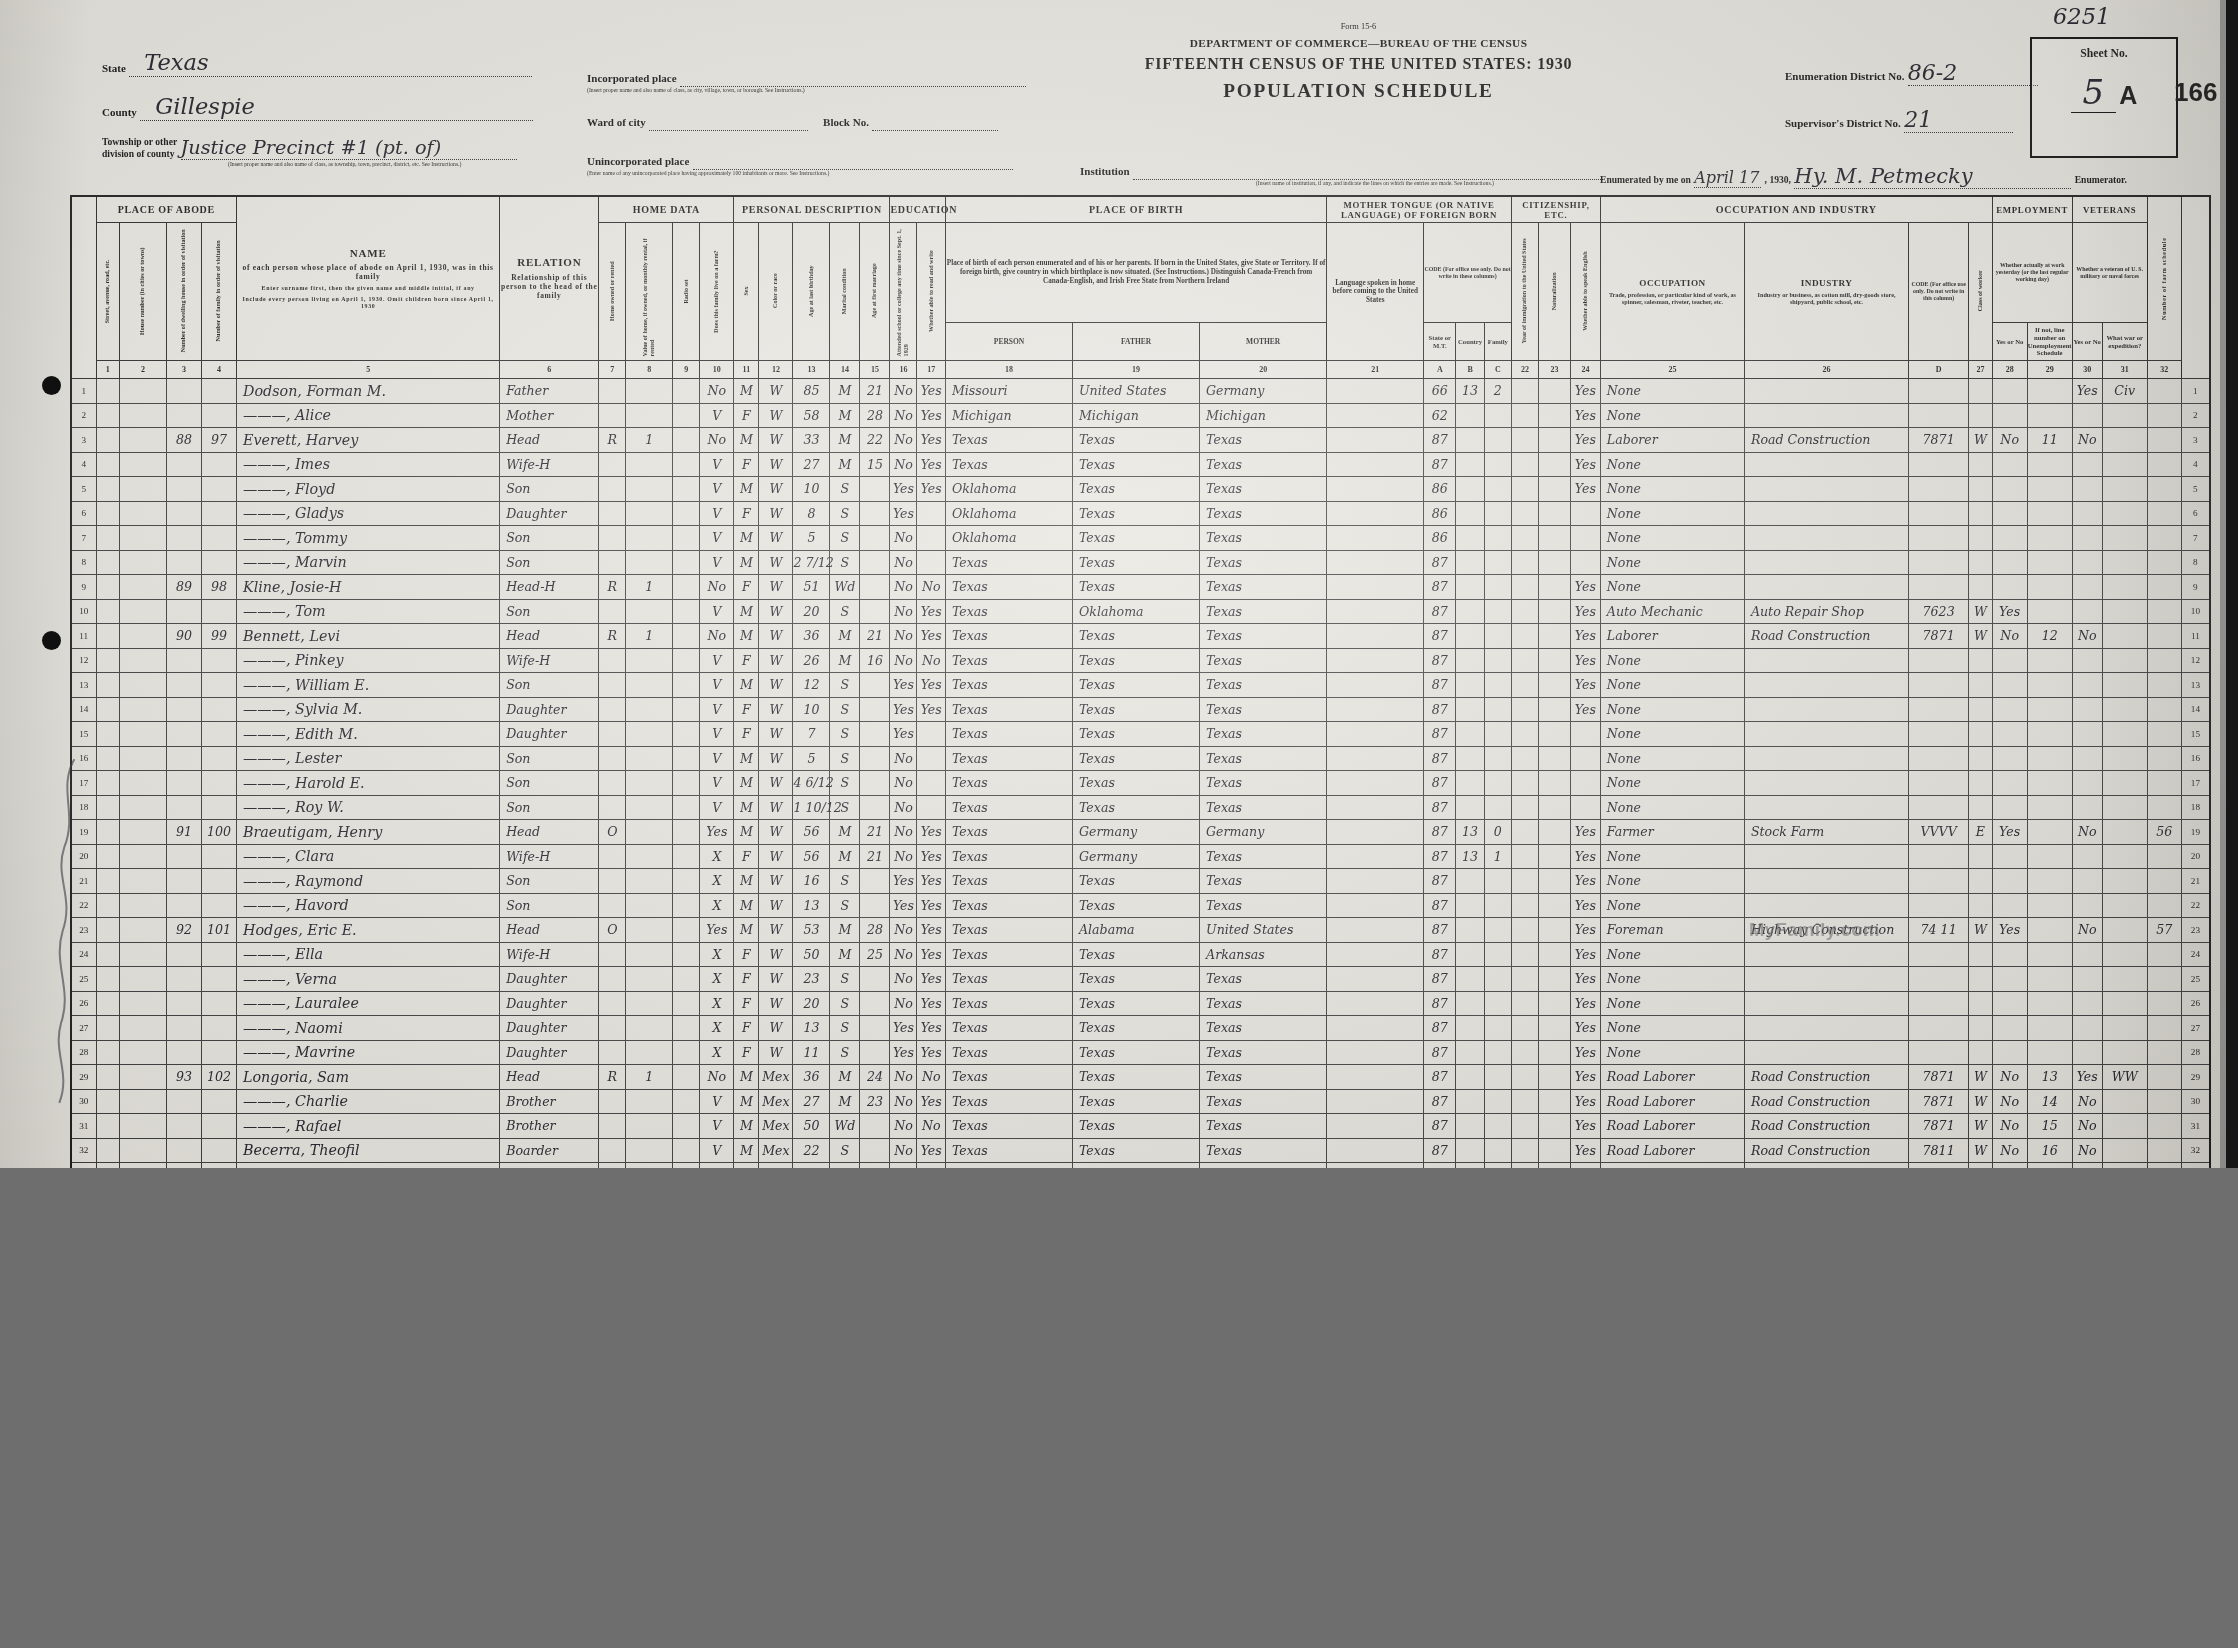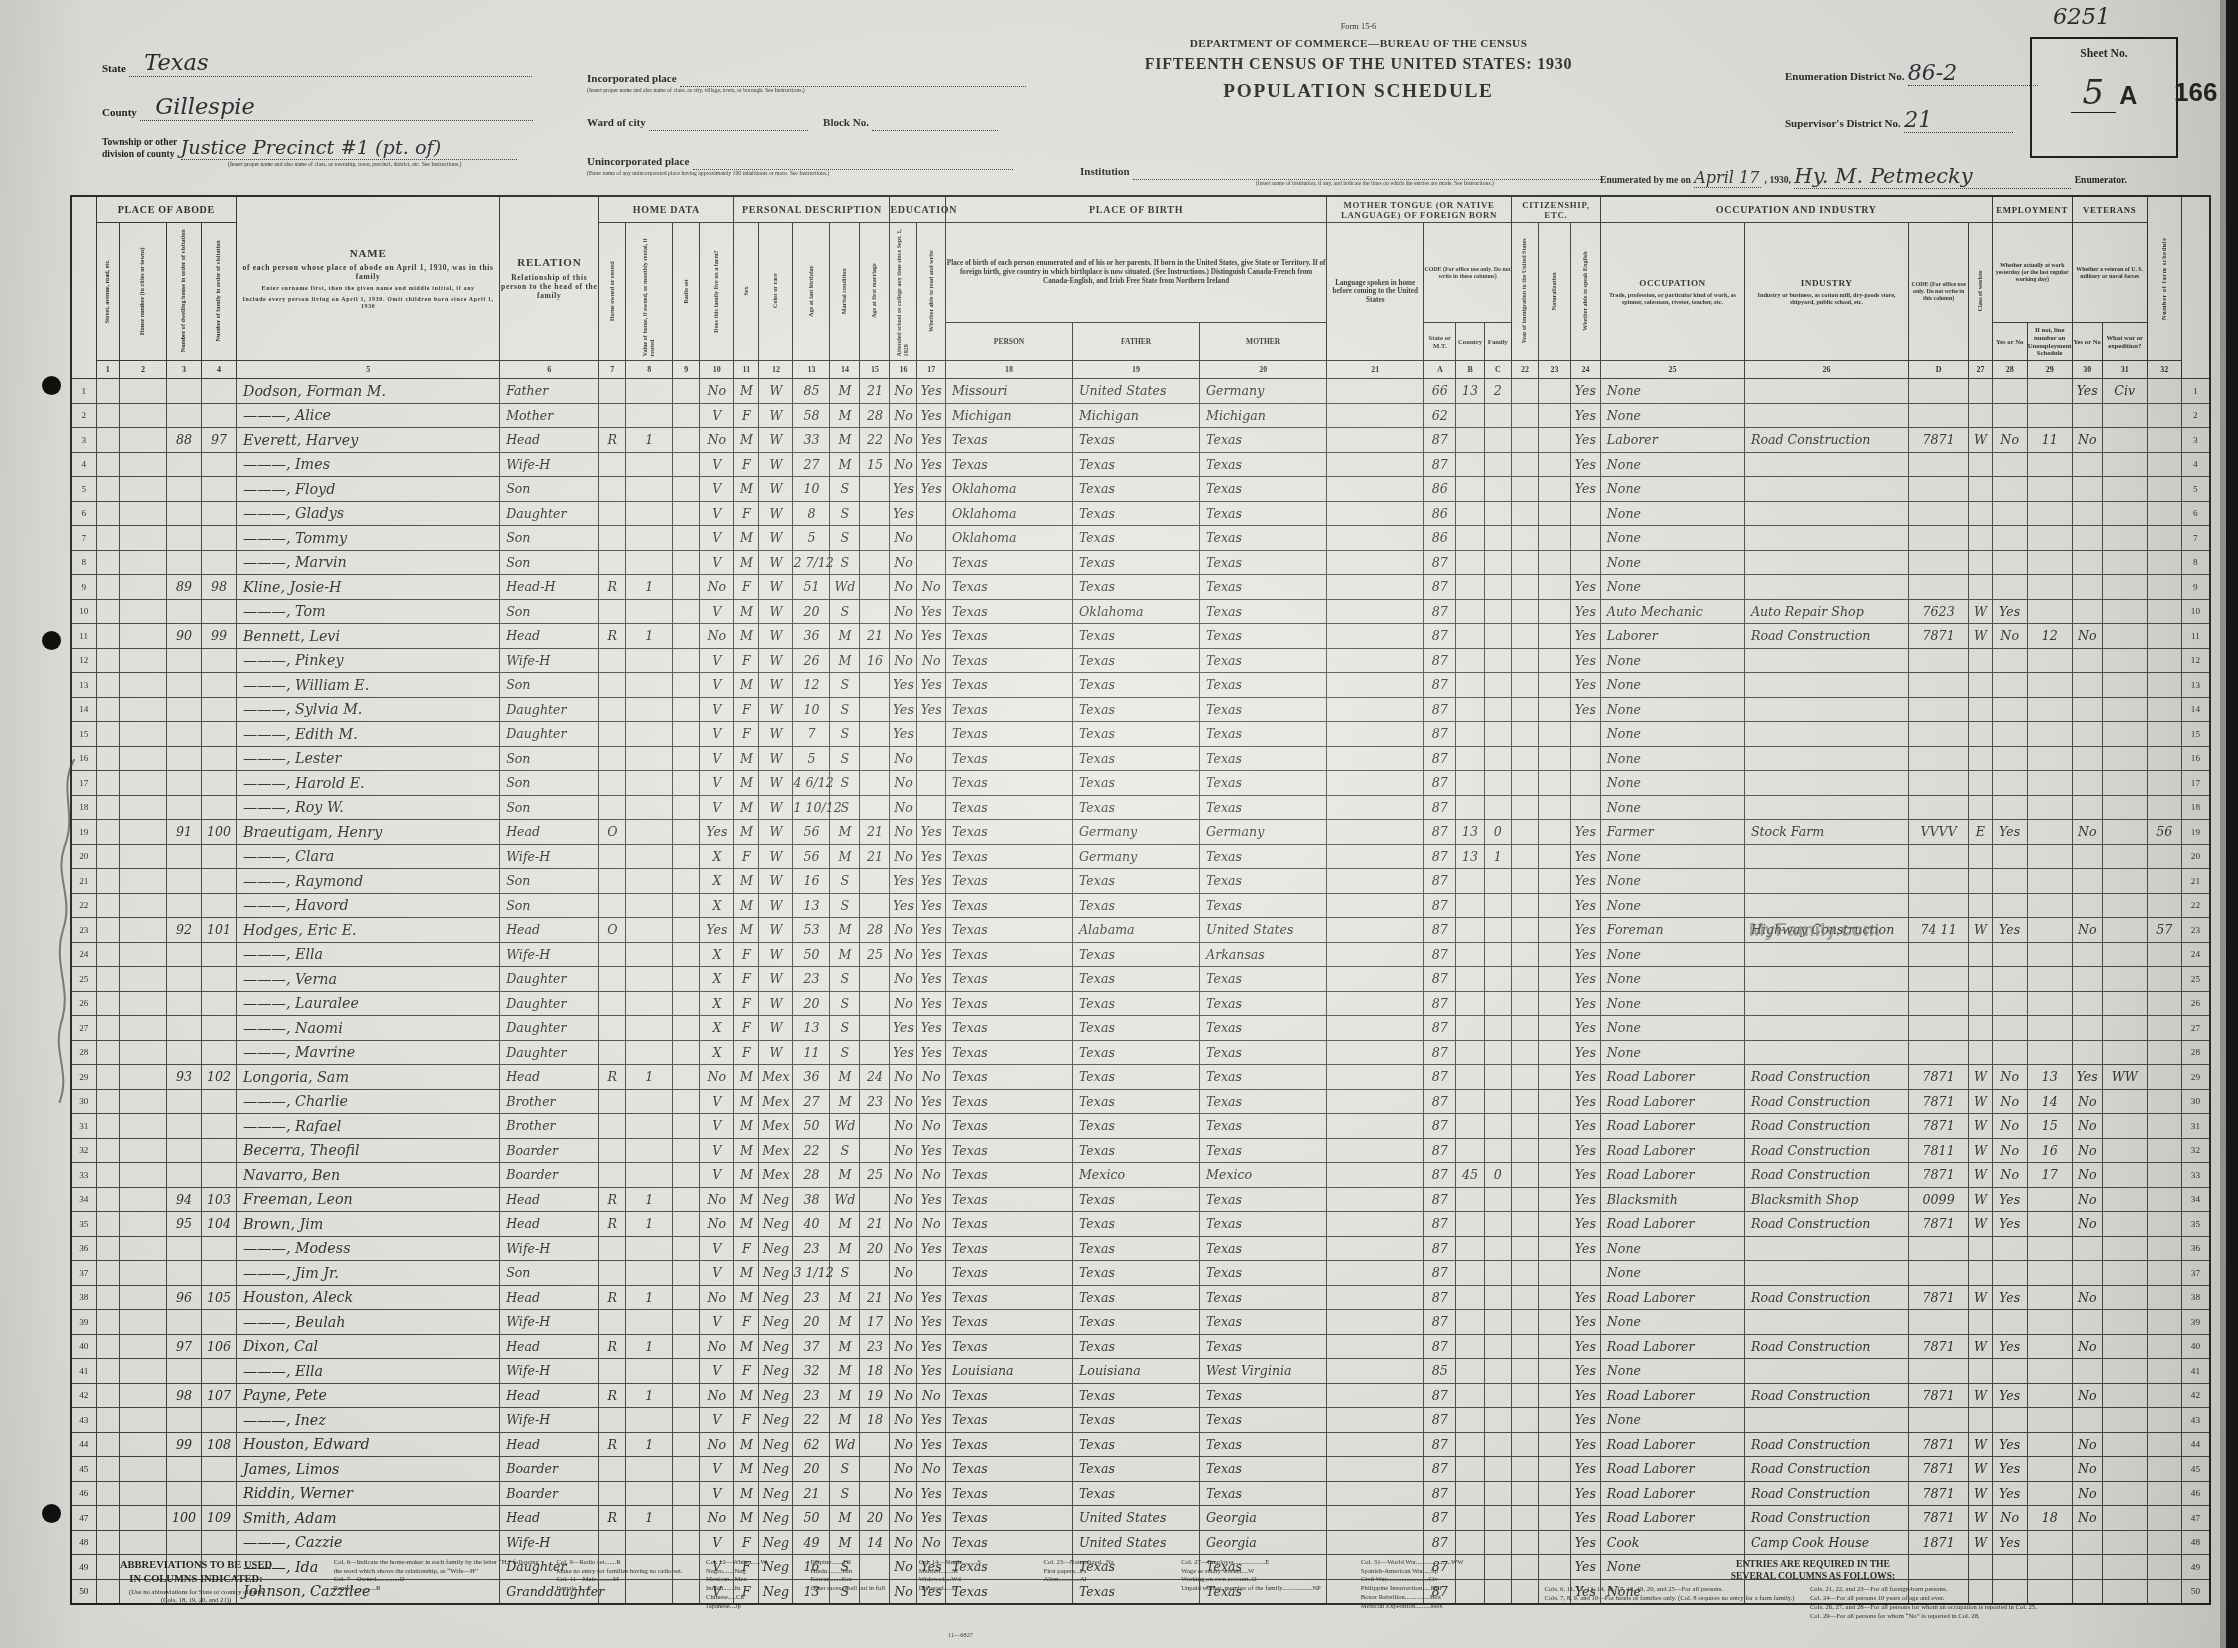--- a/index.html
+++ b/index.html
@@ -1,16 +1,16 @@
 <!DOCTYPE html>
 <html style="font-size:13.4px"><head>
 <meta charset="utf-8">
 <style>
   html,body{margin:0;padding:0;background:#6e6e6e;}
-  .page{position:relative;width:2239px;height:1648px;overflow:hidden;color:#1c1c1c;
+  .page{position:relative;width:2239px;height:1168px;overflow:hidden;color:#1c1c1c;
     font-family:"Liberation Serif",serif;
     background:linear-gradient(90deg,#d8d6cf 0,#e9e7e0 4%,#e6e4dd 60%,#e2e0d9 92%,#cfcdc6 100%);}
   .page::after{content:"";position:absolute;inset:0;pointer-events:none;
     background:radial-gradient(ellipse at 50% 45%, rgba(255,255,255,.25), rgba(0,0,0,.08));}
   .edge{position:absolute;right:0;top:0;width:12.6px;height:100%;background:#161616;z-index:5;}
   .edge2{position:absolute;right:12.6px;top:0;width:6.7px;height:100%;background:rgba(40,40,40,.35);z-index:5;}
   .hole{position:absolute;left:42px;width:19.3px;height:19.3px;border-radius:50%;background:#101010;z-index:4;}
 
   
   .hdr{position:absolute;left:0;top:0;width:100%;height:193px;}

